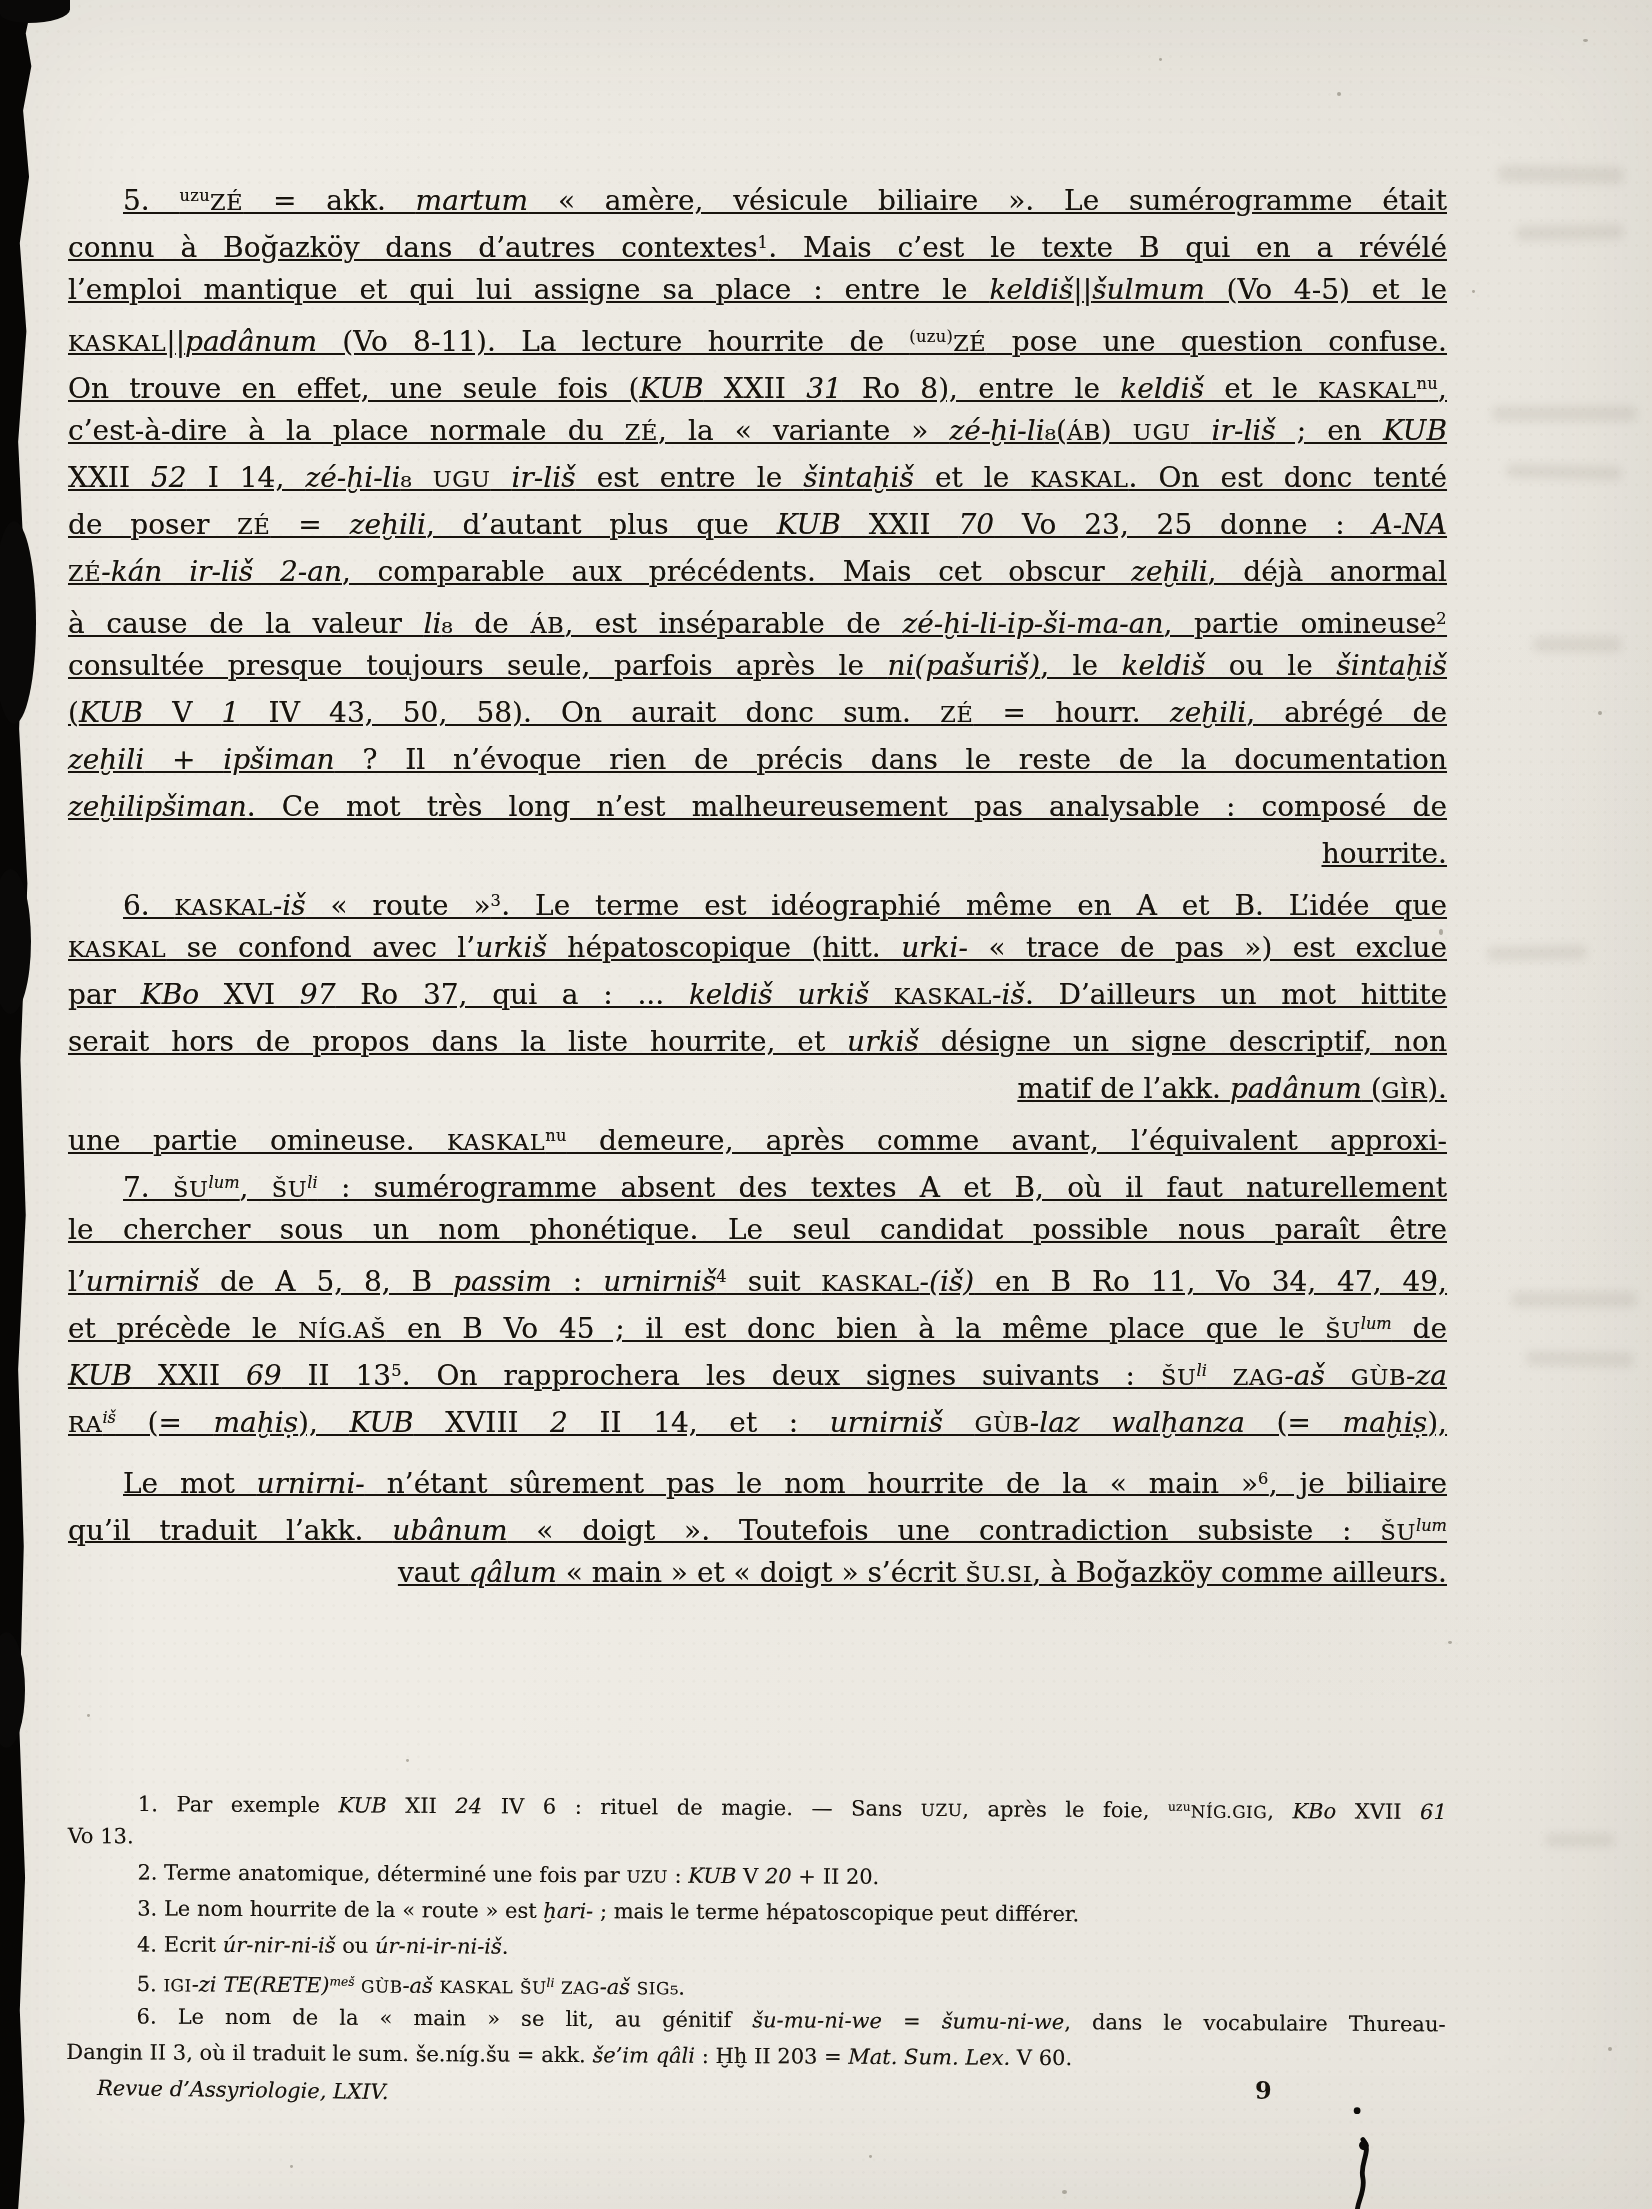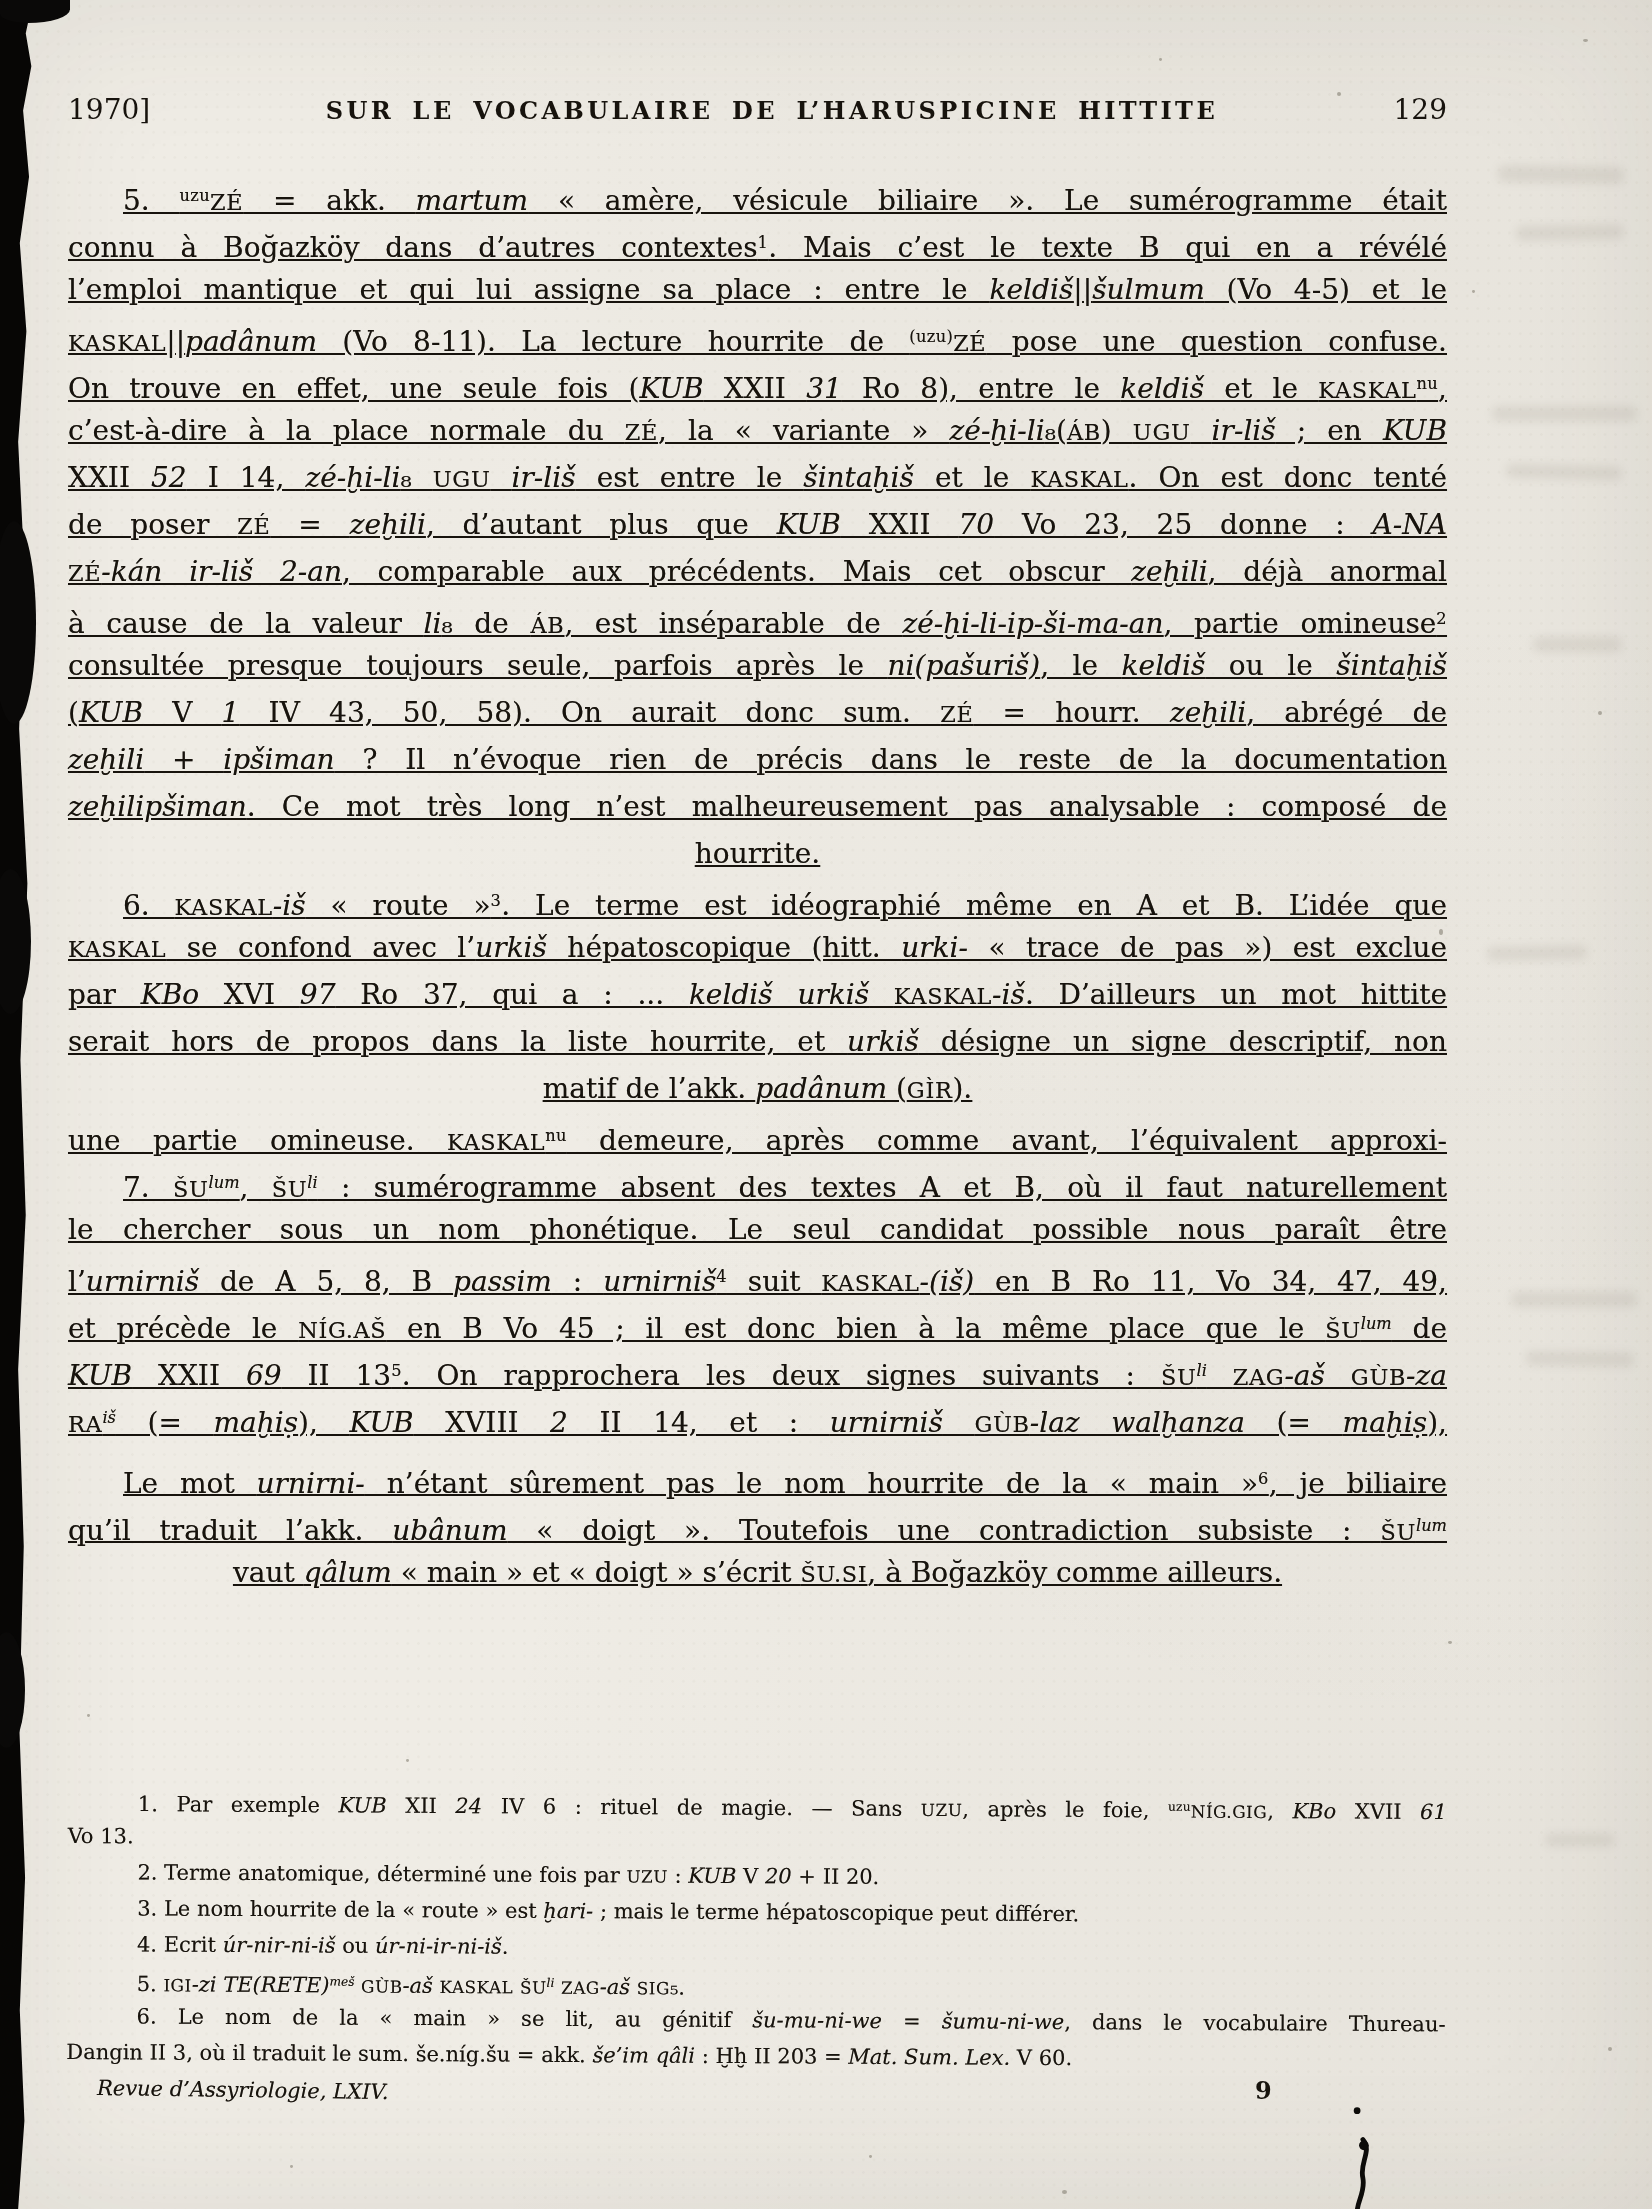--- a/index.html
+++ b/index.html
@@ -27,21 +27,21 @@
   .streak{position:absolute;background:#0a0908;}
   .ghost{position:absolute;background:#6e6557;opacity:0.12;filter:blur(4.8px);border-radius:5.8px;}
   .speck{position:absolute;background:#7c766a;border-radius:50%;opacity:0.55;}
   
   .content{position:absolute;left:68px;width:1379px;}
   .pheader{top:93px;display:flex;align-items:baseline;}
   .year{font-size:28px;flex:0 0 auto;}
   .ptitle{flex:1 1 auto;text-align:center;font-size:24px;font-weight:bold;letter-spacing:3.4px;word-spacing:6.8px;}
   .pnum{font-size:28px;flex:0 0 auto;}
   .bodytext{top:172px;text-decoration:underline;}
-  .line{font-size:28px;line-height:47px;height:47px;text-align:center;white-space:normal;
+  .line{font-size:28px;line-height:47px;height:47px;text-align:right;white-space:normal;
         text-shadow:0 0 0.5px rgba(22,16,8,0.55);}
   .line.just{text-align:justify;text-align-last:justify;}
   .bodytext .ind{text-indent:55px;}
   .para.gap{margin-top:13.5px;}
   .seg-i{font-style:italic;}
   .seg-sc{font-size:0.80em;letter-spacing:0.03em;}
   .seg-sup{font-size:0.58em;vertical-align:0.55em;letter-spacing:0.02em;}
   .seg-isup{font-size:0.58em;vertical-align:0.55em;font-style:italic;}
   .footnotes{top:1782px;transform:rotate(0.35deg);transform-origin:0 0;}
   .fline{font-size:21px;line-height:36px;height:36px;text-align:left;
@@ -81,25 +81,20 @@
   <div class="speck" style="left:1159px;top:58px;width:2.9px;height:2.9px;"></div>
   <div class="speck" style="left:406px;top:1759px;width:2.9px;height:2.9px;"></div>
   <div class="speck" style="left:1448px;top:1641px;width:3.9px;height:2.9px;"></div>
   <div class="speck" style="left:869px;top:2155px;width:2.9px;height:2.9px;"></div>
   <div class="speck" style="left:290px;top:2165px;width:2.9px;height:2.9px;"></div>
   <div class="speck" style="left:1062px;top:2190px;width:4.8px;height:3.9px;"></div>
   <div class="speck" style="left:1608px;top:2047px;width:3.9px;height:3.9px;"></div>
   <div class="speck" style="left:87px;top:1714px;width:2.9px;height:2.9px;"></div>
   <div class="speck" style="left:1439px;top:929px;width:3.9px;height:5.8px;"></div>
 
-  <div class="content pheader" style="position:absolute;">
-    <span class="year">1970]</span>
-    <span class="ptitle">SUR LE VOCABULAIRE DE L’HARUSPICINE HITTITE</span>
-    <span class="pnum">129</span>
-  </div>
 
   <div class="content bodytext" style="position:absolute;">
       <div class="para">
         <div class="line just ind"><span class="seg-r">5. </span><span class="seg-sup">uzu</span><span class="seg-sc">ZÉ</span><span class="seg-r"> = akk. </span><span class="seg-i">martum</span><span class="seg-r"> « amère, vésicule biliaire ». Le sumérogramme était</span></div>
         <div class="line just"><span class="seg-r">connu à Boğazköy dans d’autres contextes</span><span class="seg-sup">1</span><span class="seg-r">. Mais c’est le texte B qui en a révélé</span></div>
         <div class="line just"><span class="seg-r">l’emploi mantique et qui lui assigne sa place : entre le </span><span class="seg-i">keldiš</span><span class="seg-r">||</span><span class="seg-i">šulmum</span><span class="seg-r"> (Vo 4-5) et le</span></div>
         <div class="line just"><span class="seg-sc">KASKAL</span><span class="seg-r">||</span><span class="seg-i">padânum</span><span class="seg-r"> (Vo 8-11). La lecture hourrite de </span><span class="seg-sup">(uzu)</span><span class="seg-sc">ZÉ</span><span class="seg-r"> pose une question confuse.</span></div>
         <div class="line just"><span class="seg-r">On trouve en effet, une seule fois (</span><span class="seg-i">KUB</span><span class="seg-r"> XXII </span><span class="seg-i">31</span><span class="seg-r"> Ro 8), entre le </span><span class="seg-i">keldiš</span><span class="seg-r"> et le </span><span class="seg-sc">KASKAL</span><span class="seg-sup">nu</span><span class="seg-r">,</span></div>
         <div class="line just"><span class="seg-r">c’est-à-dire à la place normale du </span><span class="seg-sc">ZÉ</span><span class="seg-r">, la « variante » </span><span class="seg-i">zé-ḫi-li</span><span class="seg-r">₈(</span><span class="seg-sc">ÁB</span><span class="seg-r">) </span><span class="seg-sc">UGU</span><span class="seg-r"> </span><span class="seg-i">ir-liš</span><span class="seg-r"> ; en </span><span class="seg-i">KUB</span></div>
         <div class="line just"><span class="seg-r">XXII </span><span class="seg-i">52</span><span class="seg-r"> I 14, </span><span class="seg-i">zé-ḫi-li</span><span class="seg-r">₈ </span><span class="seg-sc">UGU</span><span class="seg-r"> </span><span class="seg-i">ir-liš</span><span class="seg-r"> est entre le </span><span class="seg-i">šintaḫiš</span><span class="seg-r"> et le </span><span class="seg-sc">KASKAL</span><span class="seg-r">. On est donc tenté</span></div>

